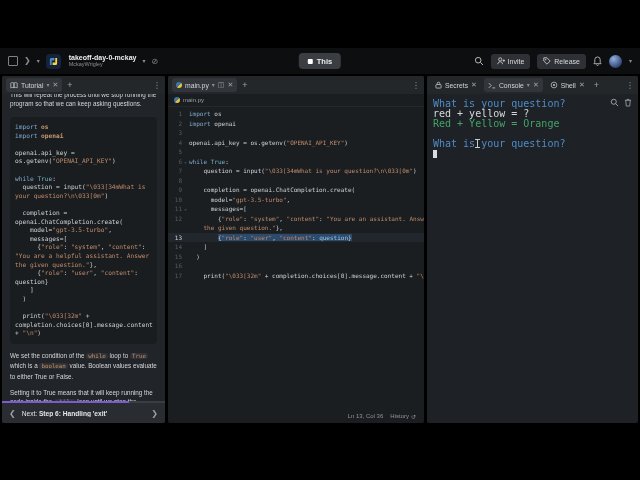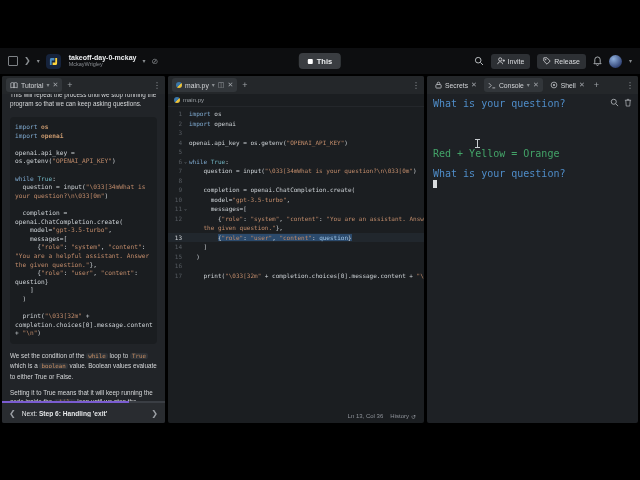--- a/index.html
+++ b/index.html
@@ -87,21 +87,21 @@
   .ed-status{height:14px;flex:none;display:flex;align-items:center;justify-content:flex-end;
        gap:7px;padding:0 8px;color:#8f939a;font-size:6px;}
   .hist{display:flex;align-items:center;gap:2px;}
 
   
   .con-body{flex:1;position:relative;padding:5px 6px;
        font-family:"DejaVu Sans Mono",monospace;font-size:10px;line-height:10px;}
   .crow{white-space:pre;min-height:10px;}
   .c-blue{color:#4f8dc9;}
   .c-plain{color:#d6d9db;}
-  .c-green{color:#43a368;margin-top:40px;}
+  .c-green{color:#43a368;}
   .block-cursor{display:inline-block;width:4px;height:8px;background:#d9dcde;vertical-align:-1px;}
   .con-actions{position:absolute;top:4px;right:6px;display:flex;gap:5px;color:#a7abb0;}
   .ibeam{position:absolute;left:48px;top:45px;width:5px;height:9px;}
   .ibeam::before{content:"";position:absolute;left:2px;top:0;bottom:0;width:1px;background:#c9cdd1;}
   .ibeam::after{content:"";position:absolute;left:0;right:0;top:0;height:1px;background:#c9cdd1;
        box-shadow:0 8px 0 #c9cdd1;}
 
   svg{display:block;}
 </style>
 </head>
@@ -307,20 +307,21 @@
           <svg width="9" height="9" viewBox="0 0 10 10">
             <circle cx="4.2" cy="4.2" r="2.8" fill="none" stroke="#a7abb0" stroke-width="1"></circle>
             <line x1="6.4" y1="6.4" x2="9" y2="9" stroke="#a7abb0" stroke-width="1"></line>
           </svg>
           <svg width="8" height="9" viewBox="0 0 9 10">
             <path d="M1 2.5h7M3.5 2.5V1.5h2v1M2 2.5l.5 6.5h4l.5-6.5" fill="none" stroke="#a7abb0" stroke-width="0.9"></path>
           </svg>
         </div>
         <div class="ibeam"></div>
       <div class="crow c-blue">What is your question?</div>
+          <div class="crow c-plain">red + yellow = ?</div>
           <div class="crow c-green">Red + Yellow = Orange</div>
           <div class="crow c-plain"></div>
           <div class="crow c-blue">What is your question?</div>
           <div class="crow c-plain"><span class="block-cursor"></span></div>
         </div>
     </div>
   </div>
 </div>
 
 </body></html>

